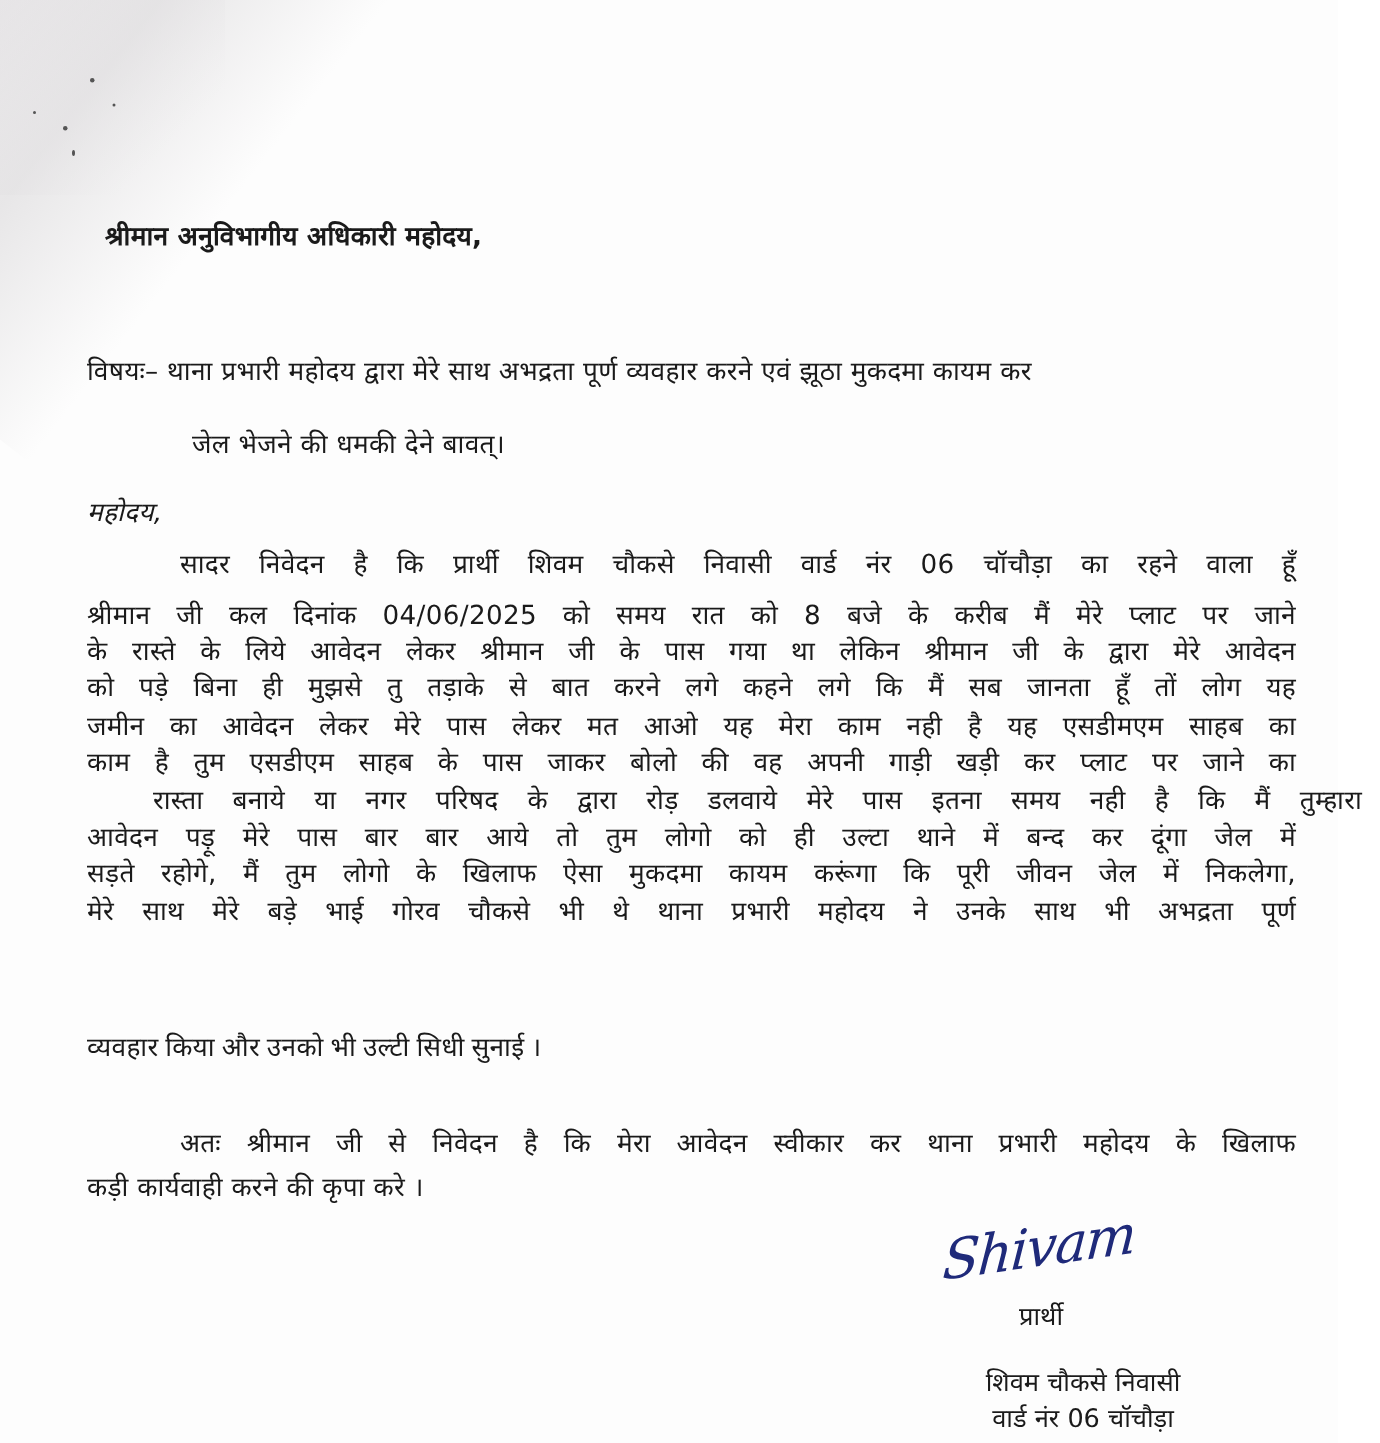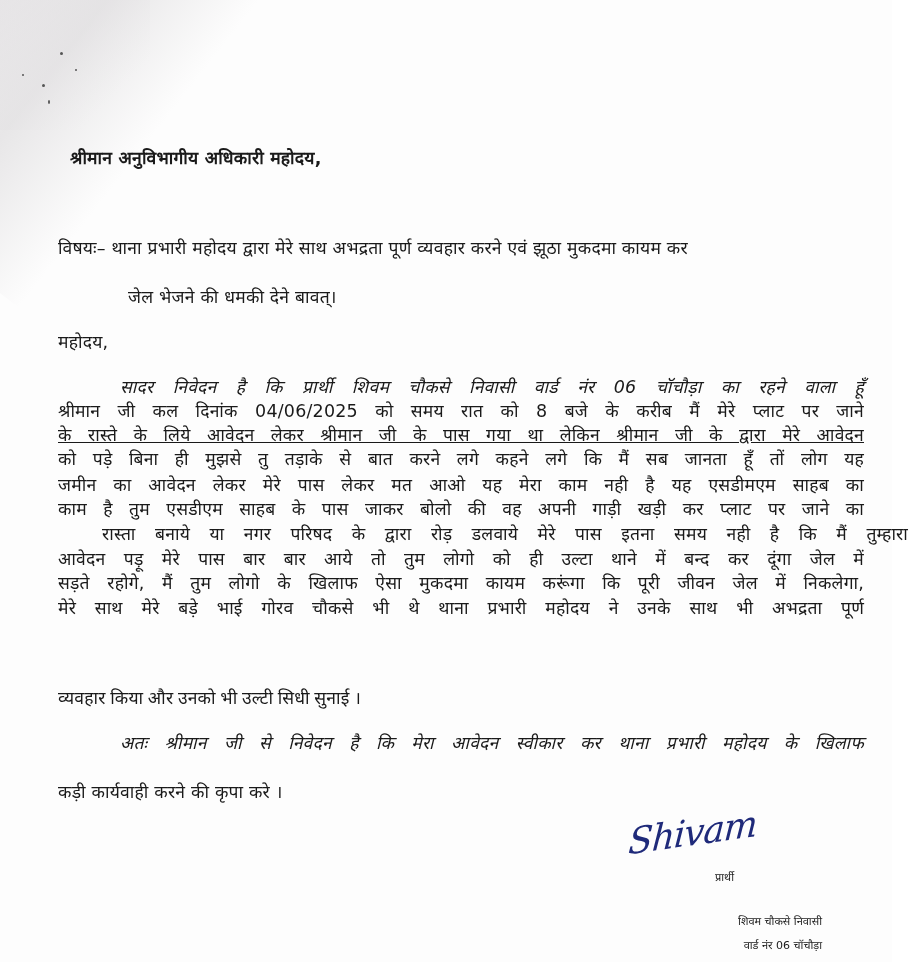--- a/index.html
+++ b/index.html
@@ -65,22 +65,22 @@
       top: 812px;
       font-family: "DejaVu Serif", "Liberation Serif", serif;
       font-style: italic;
       font-size: 36px;
       color: #1f2a7a;
       transform: rotate(-8deg) skewX(-12deg);
       letter-spacing: -1px;
     }
     .center-block {
       position: absolute;
-      text-align: right;
-      font-size: 11px;
+      text-align: center;
+      font-size: 17px;
       line-height: 24px;
       white-space: nowrap;
     }
   </style>
 </head>
 <body>
 
 <div class="page">
   <div class="corner-shade2"></div>
   <div class="corner-shade"></div>
@@ -88,35 +88,35 @@
   <div class="speck" style="left:42px;top:84px;"></div>
   <div class="speck" style="left:22px;top:74px;width:2px;height:2px;"></div>
   <div class="speck" style="left:75px;top:69px;width:2px;height:2px;"></div>
   <div class="speck" style="left:48px;top:100px;width:2px;height:4px;"></div>
 
   <div class="line bold" style="left:70px;top:146px;">श्रीमान अनुविभागीय अधिकारी महोदय,</div>
 
   <div class="line" style="left:58px;top:236px;">विषयः– थाना प्रभारी महोदय द्वारा मेरे साथ अभद्रता पूर्ण व्यवहार करने एवं झूठा मुकदमा कायम कर</div>
   <div class="line" style="left:128px;top:285px;">जेल भेजने की धमकी देने बावत्।</div>
 
-  <div class="line" style="left:58px;top:330px;">महोदय,</div>
+  <div class="line" style="left:58px;top:330px;font-style:italic;">महोदय,</div>
 
-  <div class="line" style="left:120px;top:375px;width:744px;text-align:justify;text-align-last:justify;font-style:italic;">सादर निवेदन है कि प्रार्थी शिवम चौकसे निवासी वार्ड नंर 06 चॉचौड़ा का रहने वाला हूँ</div>
+  <div class="line" style="left:120px;top:365px;width:744px;text-align:justify;text-align-last:justify;">सादर निवेदन है कि प्रार्थी शिवम चौकसे निवासी वार्ड नंर 06 चॉचौड़ा का रहने वाला हूँ</div>
   <div class="line justify" style="top:399px;">श्रीमान जी कल दिनांक 04/06/2025  को समय रात को 8 बजे के करीब मैं मेरे प्लाट पर जाने</div>
-  <div class="line justify" style="top:423px;text-decoration:underline;">के रास्ते के लिये आवेदन लेकर श्रीमान जी के पास गया था लेकिन श्रीमान जी के द्वारा मेरे आवेदन</div>
+  <div class="line justify" style="top:423px;">के रास्ते के लिये आवेदन लेकर श्रीमान जी के पास गया था लेकिन श्रीमान जी के द्वारा मेरे आवेदन</div>
   <div class="line justify" style="top:447px;">को पड़े बिना ही मुझसे तु तड़ाके से बात करने लगे कहने लगे कि मैं सब जानता हूँ तों लोग यह</div>
   <div class="line justify" style="top:473px;">जमीन का आवेदन लेकर मेरे पास लेकर मत आओ यह मेरा काम नही है यह एसडीमएम साहब का</div>
   <div class="line justify" style="top:497px;">काम है तुम एसडीएम साहब के पास जाकर बोलो की वह अपनी गाड़ी खड़ी कर प्लाट पर जाने का</div>
   <div class="line justify" style="top:522px;margin-left:44px;">रास्ता बनाये या नगर परिषद के द्वारा रोड़ डलवाये मेरे पास इतना समय नही है कि मैं तुम्हारा</div>
   <div class="line justify" style="top:547px;">आवेदन पड़ू मेरे पास बार बार आये तो तुम लोगो को ही उल्टा थाने में बन्द कर  दूंगा जेल में</div>
   <div class="line justify" style="top:596px;">मेरे साथ मेरे बड़े भाई गोरव चौकसे भी थे थाना प्रभारी महोदय ने उनके साथ भी अभद्रता पूर्ण</div>
   <div class="line justify" style="top:571px;">सड़ते रहोगे, मैं तुम लोगो के खिलाफ ऐसा मुकदमा कायम करूंगा कि पूरी जीवन जेल में निकलेगा,</div>
   <div class="line" style="left:58px;top:686px;font-family:Liberation Serif, serif;">व्यवहार किया और उनको भी उल्टी सिधी सुनाई ।</div>
 
-  <div class="line" style="left:120px;top:731px;width:744px;text-align:justify;text-align-last:justify;font-style:italic;">अतः श्रीमान जी से निवेदन है कि मेरा आवेदन स्वीकार कर थाना प्रभारी महोदय के खिलाफ</div>
+  <div class="line" style="left:120px;top:751px;width:744px;text-align:justify;text-align-last:justify;">अतः श्रीमान जी से निवेदन है कि मेरा आवेदन स्वीकार कर थाना प्रभारी महोदय के खिलाफ</div>
   <div class="line" style="left:58px;top:780px;text-align:center;">कड़ी कार्यवाही करने की कृपा करे ।</div>
 
 
   <div class="signature">Shivam</div>
 
   <div class="center-block" style="left:654px;top:866px;width:80px;">प्रार्थी</div>
   <div class="center-block" style="left:622px;top:910px;width:200px;">शिवम चौकसे निवासी</div>
   <div class="center-block" style="left:622px;top:934px;width:200px;">वार्ड नंर 06 चॉचौड़ा</div>
 </div>
 

